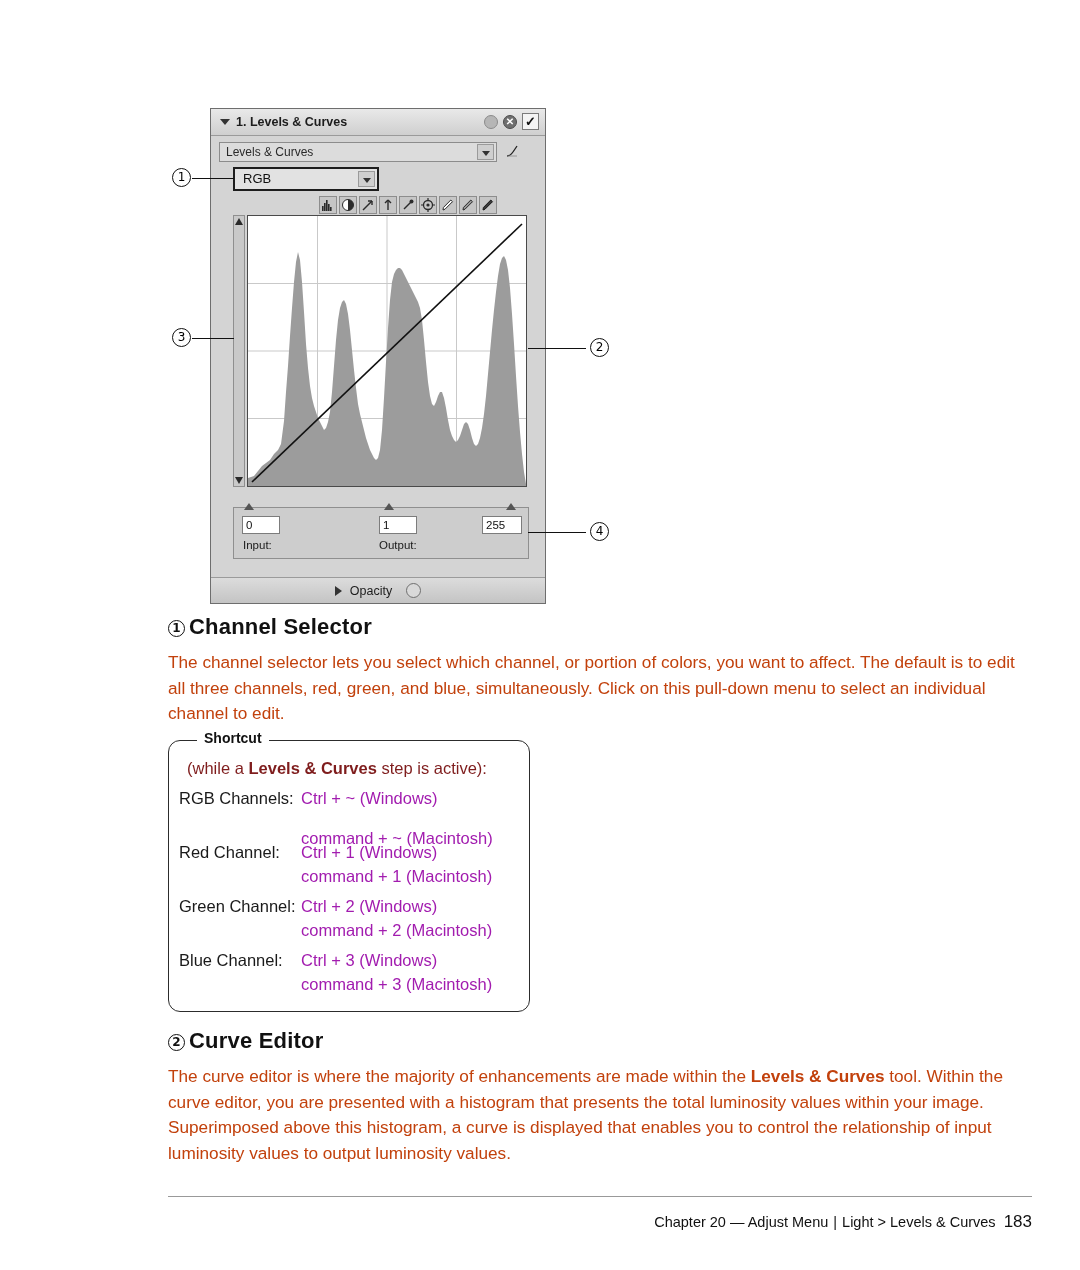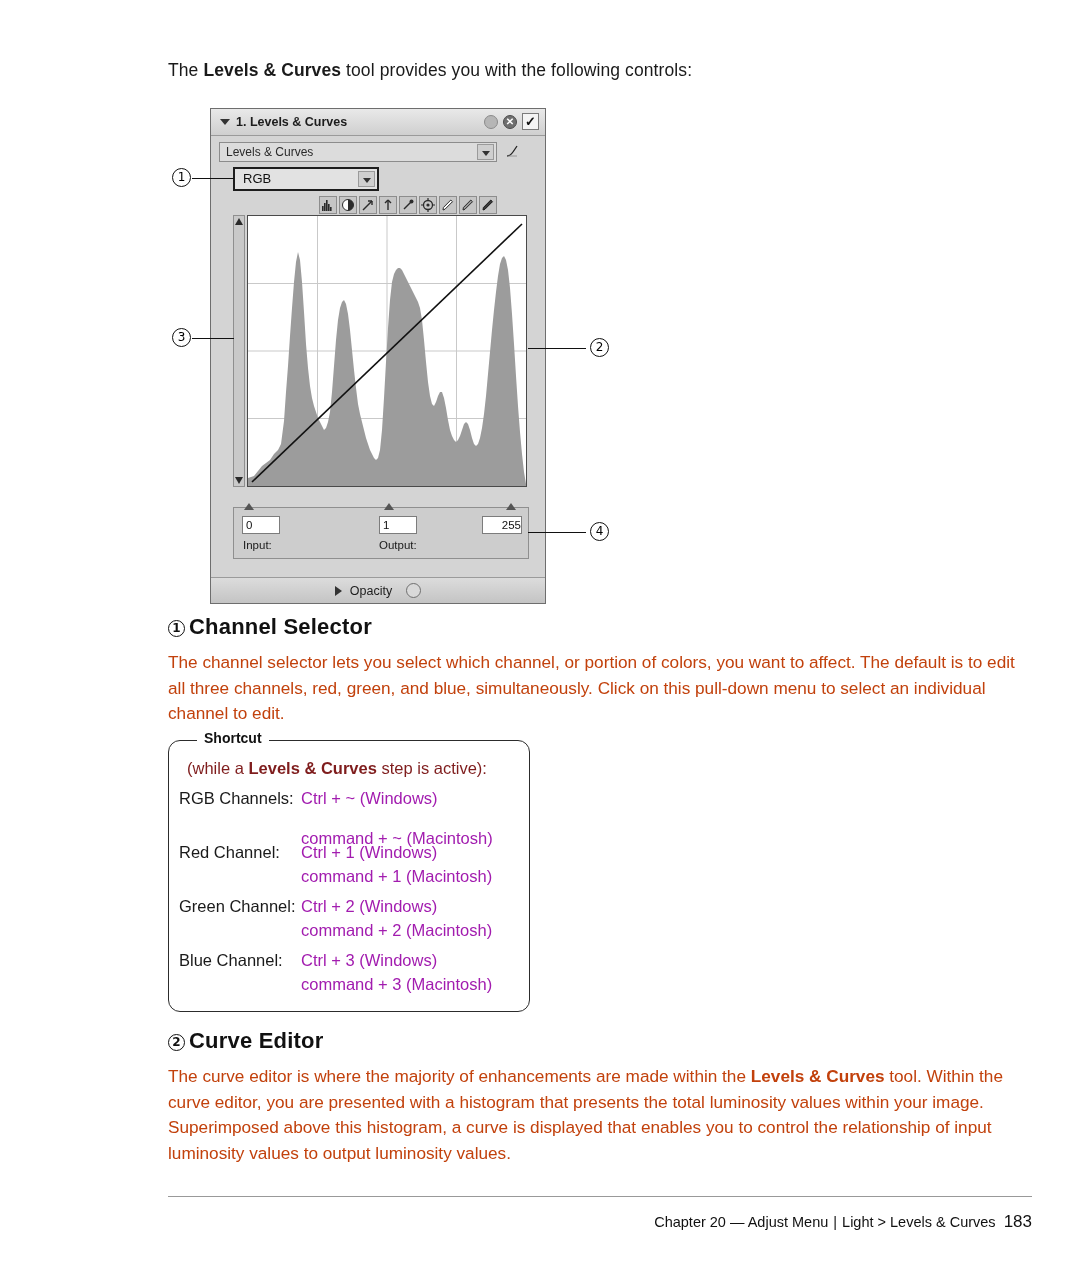--- a/index.html
+++ b/index.html
@@ -391,23 +391,20 @@
     text-align: center;
   }
   .footer .sep { color: #111; margin: 0 5px; }
   .footer .pg { font-size: 17px; margin-left: 8px; }
 </style>
 </head>
 <body>
 
 <div class="page">
 
-  <div class="intro">
-    <span>The </span><b>Levels &amp; Curves</b><span> tool provides you with the following controls:</span>
-  </div>
 
   <div class="shot">
 
     <div class="shot-title">
       <span class="tri-down"></span>
       <span>1. Levels &amp; Curves</span>
       <span class="title-icons">
         <span class="circ"></span>
         <span class="circ dark">✕</span>
         <span class="chk-box">✓</span>
@@ -544,21 +541,21 @@
       </div>
     </div>
 
     <div class="levels-row">
       <span class="slider-tri" style="left:10px; top:-5px;"></span>
       <span class="slider-tri" style="left:150px; top:-5px;"></span>
       <span class="slider-tri" style="left:272px; top:-5px;"></span>
 
       <span class="num-field" style="left:8px; top:8px; width:38px;">0</span>
       <span class="num-field" style="left:145px; top:8px; width:38px;">1</span>
-      <span class="num-field" style="left:248px; top:8px; width:40px;text-align:right;">255</span>
+      <span class="num-field" style="left:248px; top:8px; width:40px;">255</span>
 
       <span class="lbl-small" style="left:9px; top:31px;">Input:</span>
       <span class="lbl-small" style="left:145px; top:31px;">Output:</span>
     </div>
 
     <div class="opacity-bar">
       <span class="tri-right"></span>
       <span>Opacity</span>
       <span class="opacity-knob"></span>
     </div>

